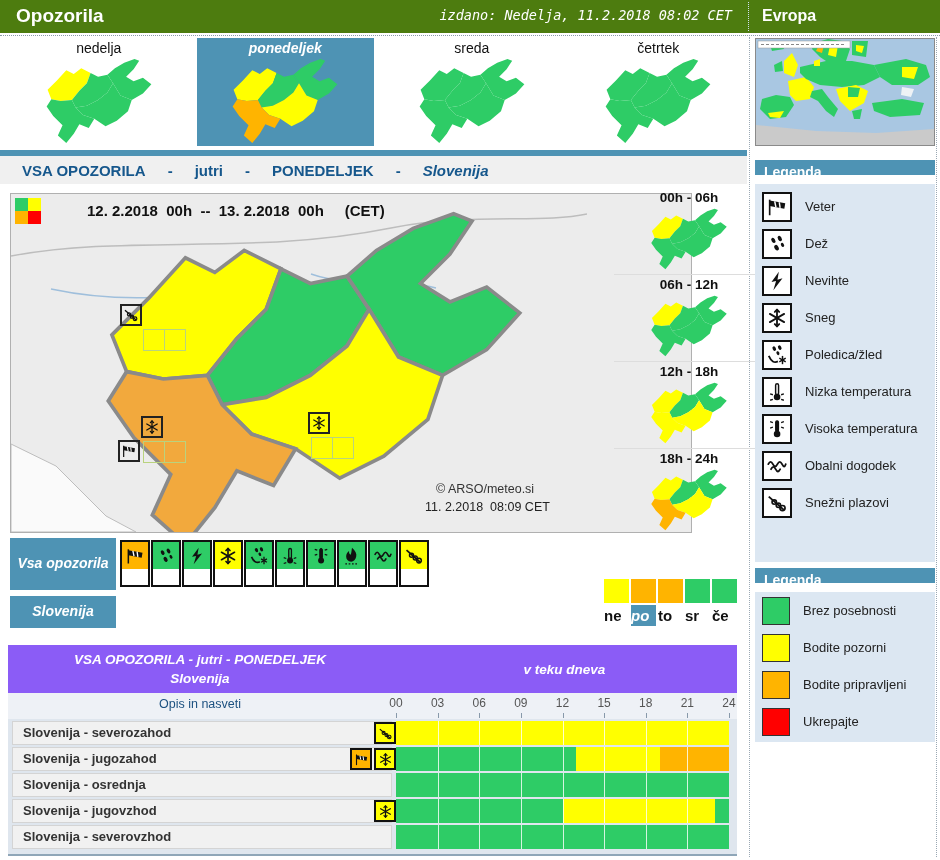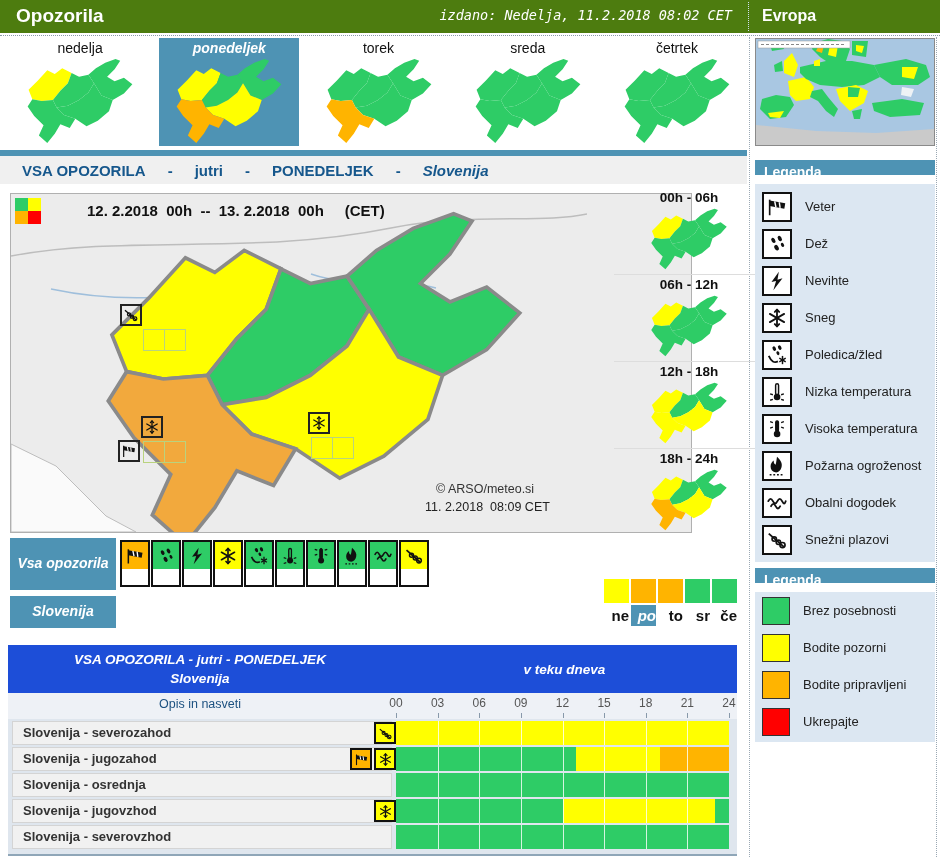--- a/index.html
+++ b/index.html
@@ -80,27 +80,27 @@
   .slo-label{top:596px;height:32px;}
   .tiles{position:absolute;left:120px;top:540px;display:flex;gap:1px;}
   .tile{width:30px;height:47px;border:2px solid #111;box-sizing:border-box;background:#fff;
         display:flex;flex-direction:column;}
   .ticon{height:27px;display:flex;align-items:center;justify-content:center;}
   .ticon svg{width:20px;height:20px;}
   .daystrip{position:absolute;left:604px;top:579px;width:134px;}
   .dsq{display:flex;gap:2px;}
   .dsq div{width:25px;height:24px;}
   .dlabels{display:flex;gap:2px;margin-top:2px;}
-  .dlabels span{width:25px;text-align:right;font-size:15px;font-weight:bold;color:#111;
+  .dlabels span{width:25px;text-align:left;font-size:15px;font-weight:bold;color:#111;
                 height:21px;line-height:21px;cursor:pointer;}
   .dlabels span.sel{background:#4e93b4;color:#fff;font-style:italic;}
   
   .btable{position:absolute;left:8px;top:645px;width:729px;height:211px;background:#dfe6ee;
           border-bottom:2px solid #8fa6b8;box-sizing:border-box;}
-  .bthead{height:48px;background:#1d4ed8;color:#fff;display:flex;}
+  .bthead{height:48px;background:#8b5cf6;color:#fff;display:flex;}
   .bthead .hleft{width:384px;display:flex;flex-direction:column;justify-content:center;
                  text-align:center;font-weight:bold;font-style:italic;font-size:13.5px;gap:4px;}
   .bthead .hright{flex:1;display:flex;align-items:center;justify-content:center;
                   font-weight:bold;font-style:italic;font-size:13.5px;}
   .btsub{height:26px;background:#eef1f6;position:relative;}
   .opis{position:absolute;left:0;width:384px;text-align:center;top:4px;font-size:12.5px;color:#1c5180;}
   .hourrow{position:absolute;left:378px;top:3px;width:353px;display:flex;justify-content:space-between;}
   .hourrow span{width:20px;text-align:center;font-size:12px;color:#555;}
   .ticks{position:absolute;left:388px;top:20px;width:334px;display:flex;justify-content:space-between;}
   .ticks i{width:1px;height:5px;background:#8899aa;}
@@ -219,26 +219,20 @@
   <div class="daytabs">
     <div class="tab">
       <div class="tlabel">nedelja</div>
       <svg class="slomap" viewBox="0 0 130 92" style="--f-nw: #ffff00; --f-c: #2ecc66; --f-ne: #2ecc66; --f-se: #2ecc66; --f-sw: #2ecc66;">
           <use href="#slovenia"></use>
         </svg>
     </div>
     <div class="tab sel">
       <div class="tlabel">ponedeljek</div>
       <svg class="slomap" viewBox="0 0 130 92" style="--f-nw: #ffff00; --f-c: #2ecc66; --f-ne: #2ecc66; --f-se: #ffff00; --f-sw: #ffb400;">
-          <use href="#slovenia"></use>
-        </svg>
-    </div>
-    <div class="tab">
-      <div class="tlabel">torek</div>
-      <svg class="slomap" viewBox="0 0 130 92" style="--f-nw: #2ecc66; --f-c: #2ecc66; --f-ne: #2ecc66; --f-se: #2ecc66; --f-sw: #ffb400;">
           <use href="#slovenia"></use>
         </svg>
     </div>
     <div class="tab">
       <div class="tlabel">sreda</div>
       <svg class="slomap" viewBox="0 0 130 92" style="--f-nw: #2ecc66; --f-c: #2ecc66; --f-ne: #2ecc66; --f-se: #2ecc66; --f-sw: #2ecc66;">
           <use href="#slovenia"></use>
         </svg>
     </div>
     <div class="tab">
@@ -418,28 +412,20 @@
       <div class="libox">
           <svg viewBox="0 0 24 24">
             <use href="#i-hightemp"></use>
           </svg>
         </div>
       <div class="llabel">Visoka temperatura</div>
     </div>
     <div class="litem">
       <div class="libox">
           <svg viewBox="0 0 24 24">
-            <use href="#i-fire"></use>
-          </svg>
-        </div>
-      <div class="llabel">Požarna ogroženost</div>
-    </div>
-    <div class="litem">
-      <div class="libox">
-          <svg viewBox="0 0 24 24">
             <use href="#i-coastal"></use>
           </svg>
         </div>
       <div class="llabel">Obalni dogodek</div>
     </div>
     <div class="litem">
       <div class="libox">
           <svg viewBox="0 0 24 24">
             <use href="#i-avalanche"></use>
           </svg>

